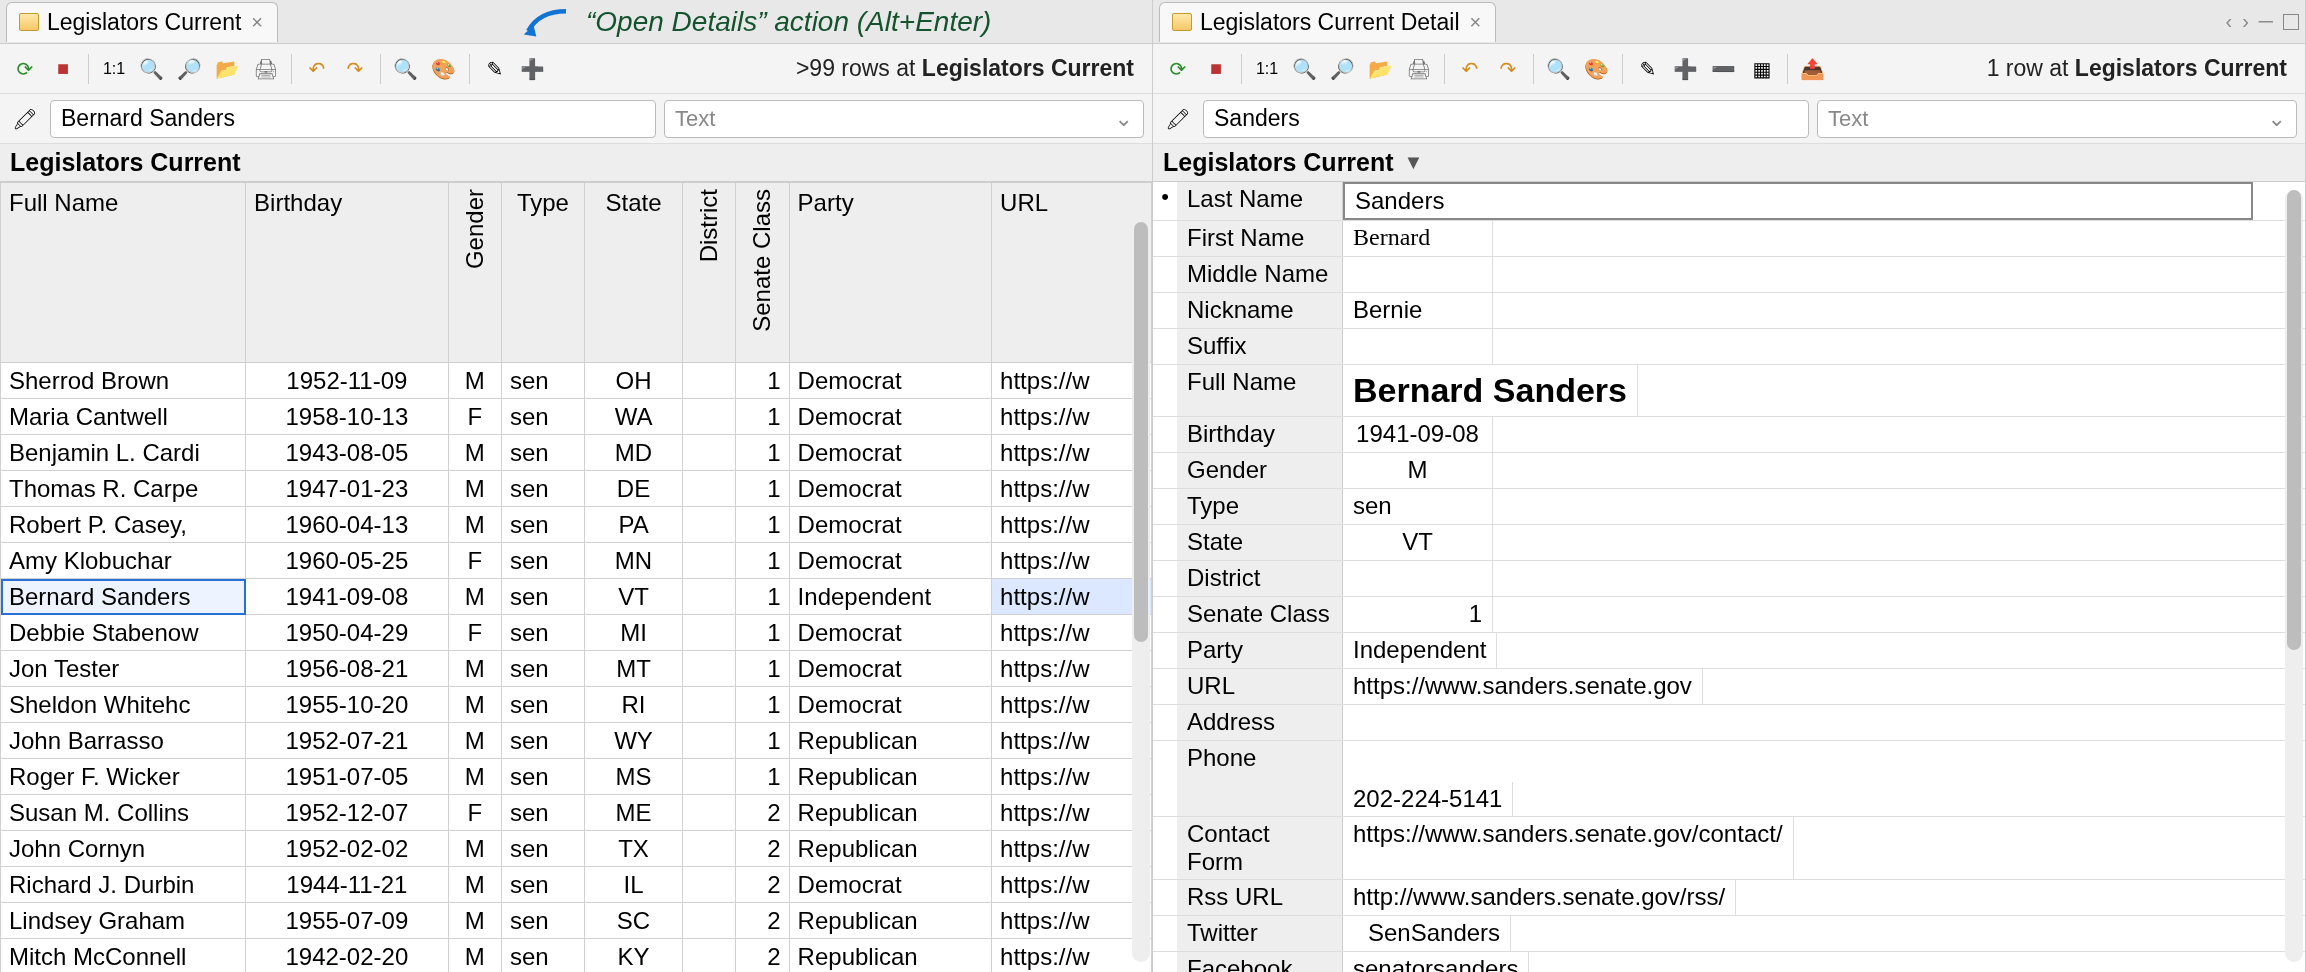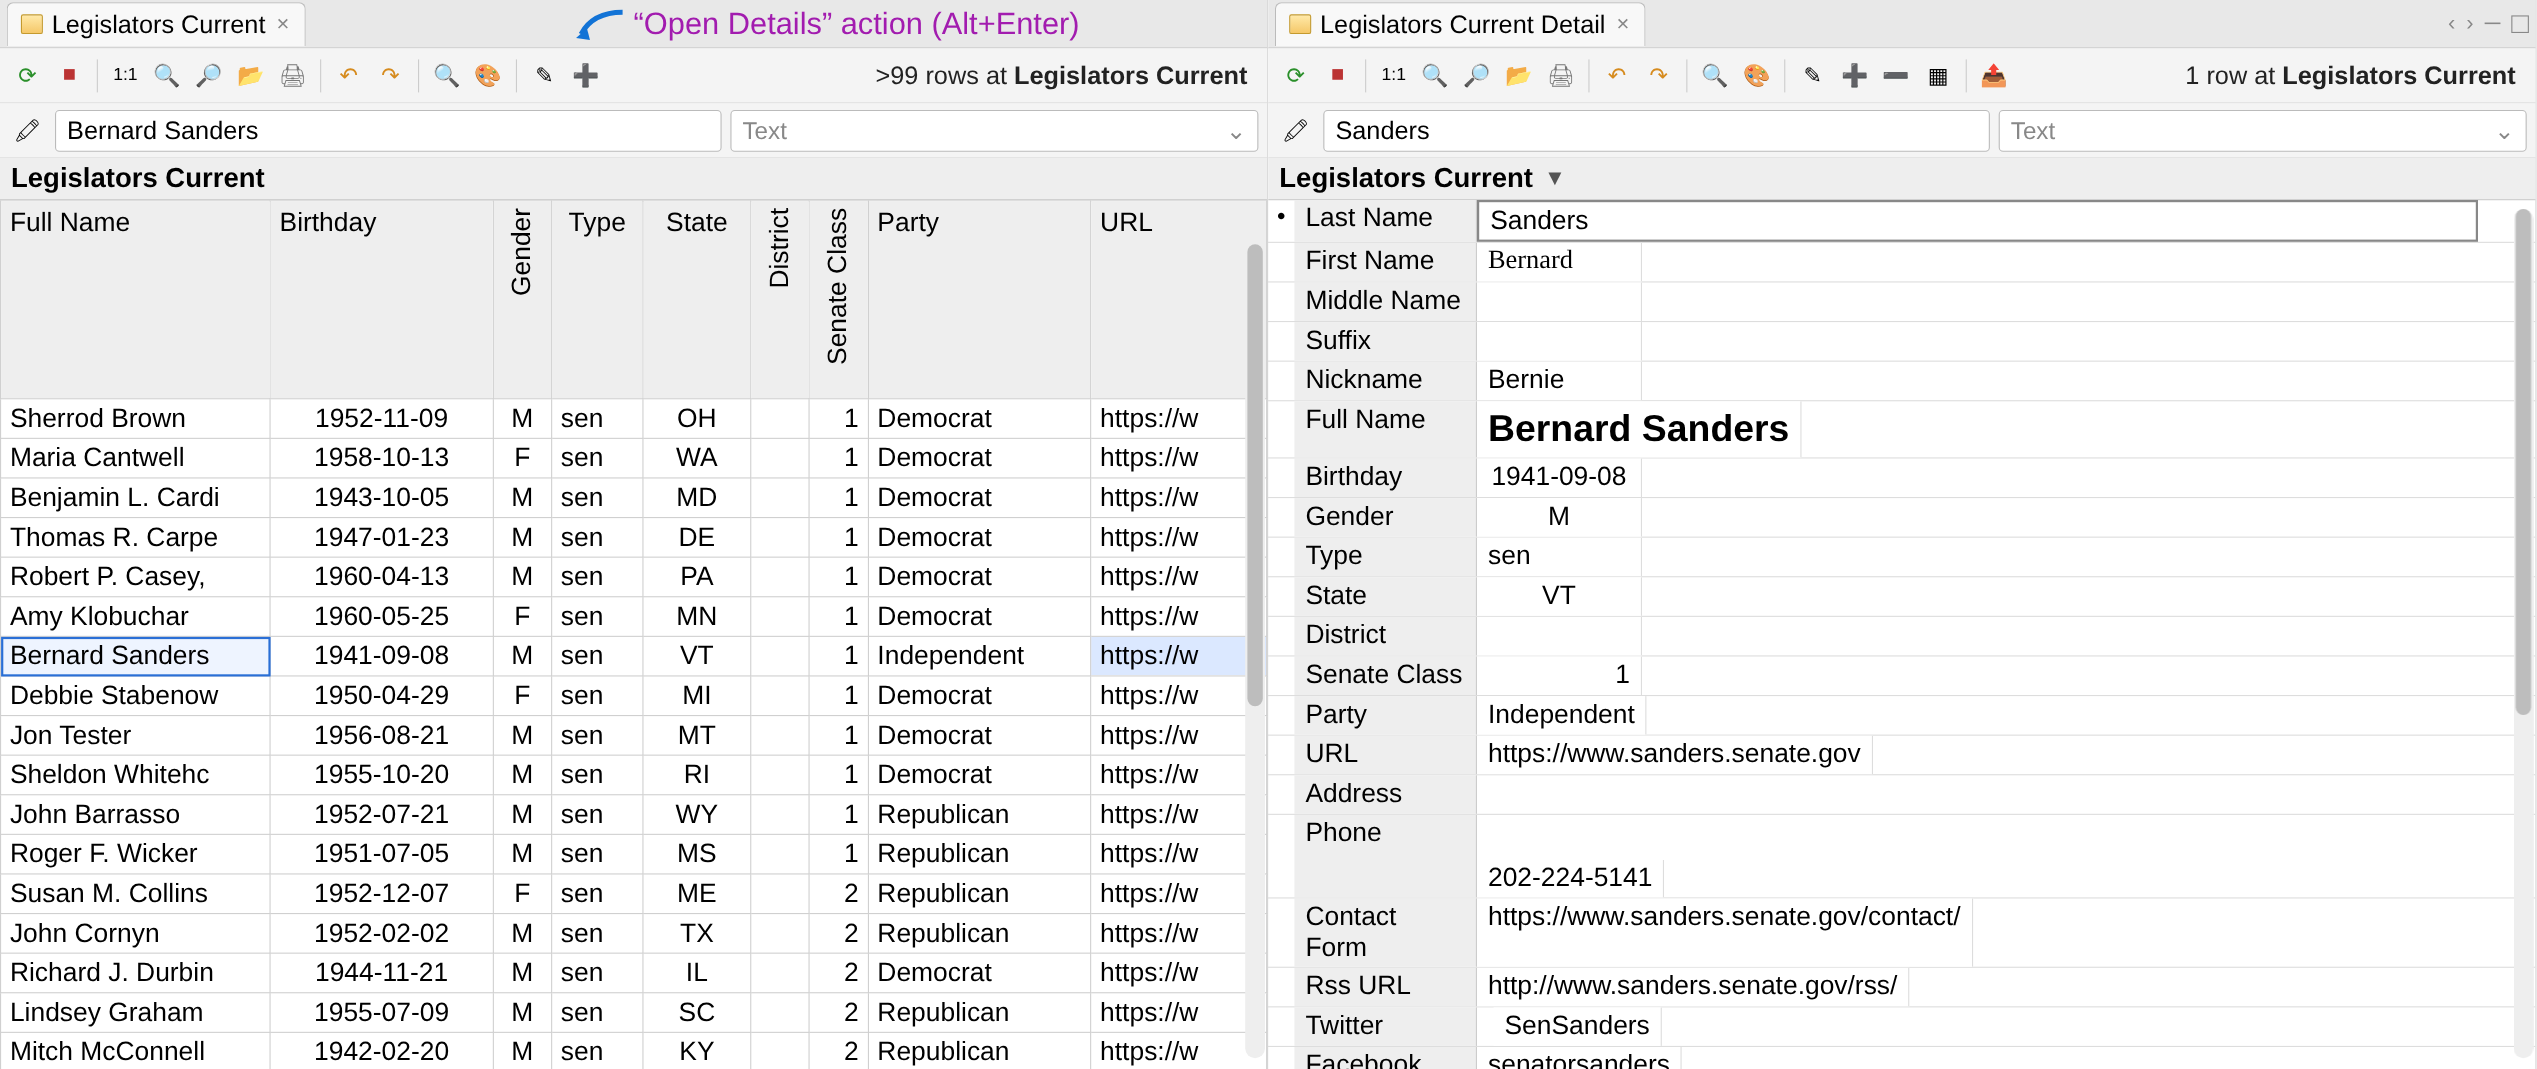--- a/index.html
+++ b/index.html
@@ -3,21 +3,21 @@
 <meta charset="utf-8">
 <style>
   * { box-sizing: border-box; margin: 0; padding: 0; }
   html, body { width: 2306px; height: 972px; font-family: Arial, Helvetica, sans-serif; font-size: 24px; background: #f4f4f4; color: #000; overflow: hidden; }
   .app { display: flex; width: 100%; height: 100%; }
   .panel { flex: 1; display: flex; flex-direction: column; border-right: 1px solid #ccc; background: #fff; position: relative; }
   .tabbar { display: flex; align-items: center; height: 44px; background: #e8e8e8; border-bottom: 1px solid #ccc; padding: 0 6px; gap: 6px; }
   .tab { display: flex; align-items: center; gap: 8px; background: #f8f8f8; border: 1px solid #bbb; border-bottom: none; border-radius: 6px 6px 0 0; padding: 4px 12px; height: 40px; font-size: 23px; }
   .tab .closex { color: #888; font-size: 20px; cursor: pointer; padding: 0 2px; }
   .tab-icon { width: 20px; height: 18px; background: linear-gradient(#ffe9a8,#f5c869); border: 1px solid #c49a2e; border-radius: 2px; }
-  .annot { color: #a21caf; font-size: 28px; display: flex; align-items: center; position: absolute; top: 4px; }
+  .annot { color: #14532d; font-size: 28px; display: flex; align-items: center; gap: 10px; position: absolute; top: 4px; font-style: italic; }
   .annot svg { width: 56px; height: 36px; }
   .annot1 { left: 520px; }
   .nav-controls { margin-left: auto; display: flex; gap: 10px; color: #888; font-size: 20px; align-items: center; }
   .nav-controls span { cursor: pointer; }
   .toolbar { display: flex; align-items: center; height: 50px; background: #f4f4f4; border-bottom: 1px solid #ddd; padding: 0 8px; gap: 4px; }
   .tbtn { width: 34px; height: 34px; display: flex; align-items: center; justify-content: center; border-radius: 4px; cursor: pointer; font-size: 20px; }
   .sep { width: 1px; height: 30px; background: #ccc; margin: 0 4px; }
   .tb-spacer { flex: 1; }
   .rowcount { font-size: 23px; color: #222; padding-right: 10px; white-space: nowrap;}
   .rowcount b { font-weight: bold; }
@@ -153,21 +153,21 @@
               <td class="c">F</td>
               <td>sen</td>
               <td class="c">WA</td>
               <td></td>
               <td class="r">1</td>
               <td>Democrat</td>
               <td>https://w</td>
             </tr>
             <tr>
               <td>Benjamin L. Cardi</td>
-              <td class="c">1943-10-05</td>
+              <td class="c">1943-08-05</td>
               <td class="c">M</td>
               <td>sen</td>
               <td class="c">MD</td>
               <td></td>
               <td class="r">1</td>
               <td>Democrat</td>
               <td>https://w</td>
             </tr>
             <tr>
               <td>Thomas R. Carpe</td>
@@ -394,30 +394,30 @@
           <div class="label">First Name</div>
           <div class="val" style="min-width: 150px; font-family: Liberation Serif, serif;">Bernard</div>
         </div>
         <div class="drow">
           <div class="bullet"></div>
           <div class="label">Middle Name</div>
           <div class="val" style="min-width: 150px;"></div>
         </div>
         <div class="drow">
           <div class="bullet"></div>
+          <div class="label">Nickname</div>
+          <div class="val" style="min-width: 150px;">Bernie</div>
+        </div>
+        <div class="drow">
+          <div class="bullet"></div>
           <div class="label">Suffix</div>
           <div class="val" style="min-width: 150px;"></div>
         </div>
         <div class="drow">
           <div class="bullet"></div>
-          <div class="label">Nickname</div>
-          <div class="val" style="min-width: 150px;">Bernie</div>
-        </div>
-        <div class="drow">
-          <div class="bullet"></div>
           <div class="label">Full Name</div>
           <div class="val big">Bernard Sanders</div>
         </div>
         <div class="drow">
           <div class="bullet"></div>
           <div class="label">Birthday</div>
           <div class="val center" style="min-width: 150px;">1941-09-08</div>
         </div>
         <div class="drow">
           <div class="bullet"></div>

